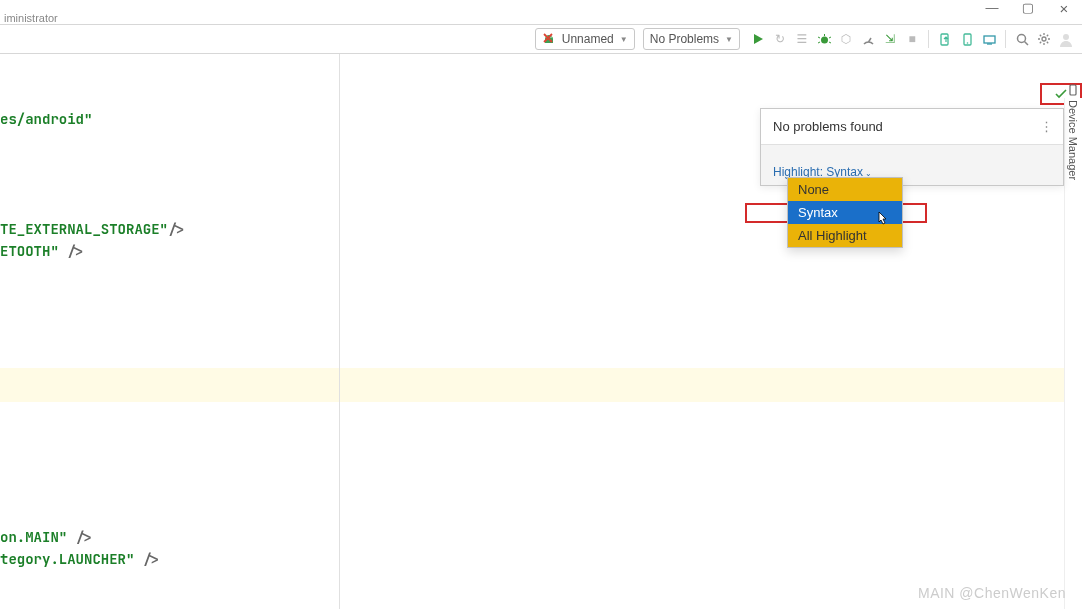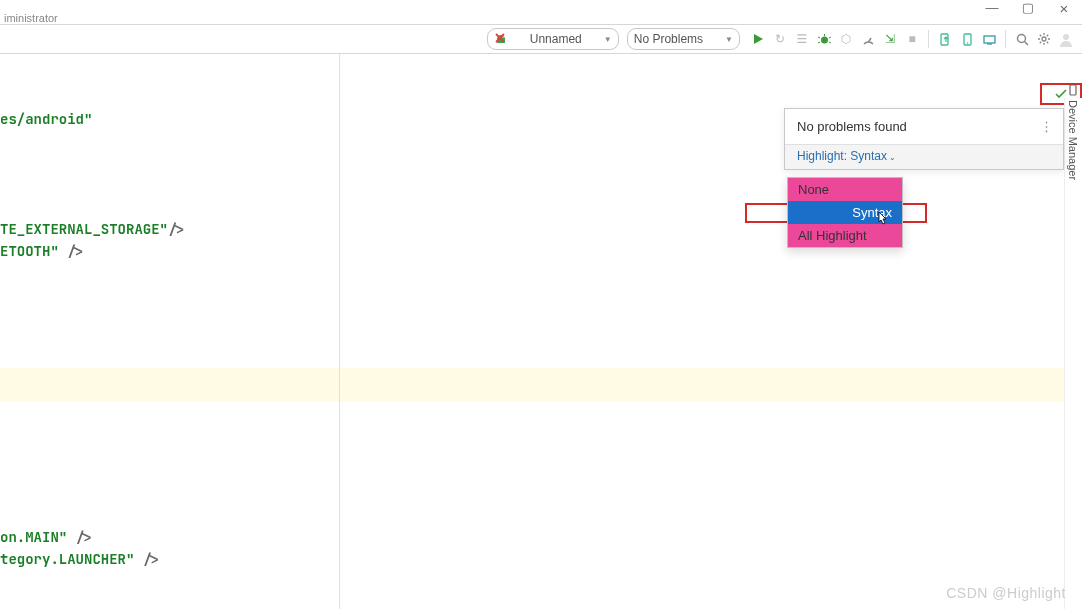--- a/index.html
+++ b/index.html
@@ -5,21 +5,21 @@
   * { box-sizing: border-box; margin: 0; padding: 0; }
   html, body { width: 1082px; height: 609px; font-family: "Segoe UI", Arial, sans-serif; font-size: 12px; background: #fff; overflow: hidden; position: relative; }
 
   .title-bar { height: 12px; color: #888; font-size: 11px; padding-left: 4px; display:flex; align-items:flex-start;margin-top:12px; }
   .window-controls { position: absolute; top: 0; right: 0; display: flex; }
   .window-controls span { width: 36px; height: 20px; display: inline-flex; align-items: flex-start; justify-content: center; color: #666; font-size: 13px; }
 
   .toolbar { height: 28px; display: flex; align-items: center; justify-content: flex-end; padding: 0 6px; }
   .sep-line { height: 1px; background: #d7d7d7; width: 100%; }
 
-  .combo { border: 1px solid #c8c8c8; background: #fff; height: 22px; display: inline-flex; align-items: center; padding: 0 6px; margin-right: 8px; border-radius: 9px; color: #555; font-size: 12px; gap: 22px; }
+  .combo { border: 1px solid #c8c8c8; background: #fff; height: 22px; display: inline-flex; align-items: center; padding: 0 6px; margin-right: 8px; border-radius: 3px; color: #555; font-size: 12px; gap: 6px; }
   .combo .tri { font-size: 8px; color: #888; }
   .android-ico-x { width: 14px; height: 14px; display:inline-flex; align-items:center; justify-content:center; position:relative; }
   .android-ico-x svg { position:absolute; }
 
   .tool-icons { display: flex; align-items: center; gap: 2px; }
   .tool-icons .tbtn { width: 20px; height: 20px; display: inline-flex; align-items: center; justify-content: center; color: #888; border-radius:3px;}
   .tool-icons .divider { width: 1px; height: 18px; background: #ddd; margin: 0 4px; }
 
   .content { position: relative; height: calc(609px - 12px - 28px - 2px); display: flex; }
   .gutter-area { width: 340px; border-right: 1px solid #e0e0e0; position: relative; }
@@ -29,29 +29,29 @@
   .code .str { color: #1b7f28; }
   .code .tagc { color: #666; }
 
   .yellow-band { position: absolute; top: 314px; left: 0; right: 0; height: 34px; background: #fffbe5; }
 
   .check-box { position: absolute; top: 29px; right: 0; width: 42px; height: 22px; border: 2px solid #d42a2a; display:flex; align-items:center; justify-content:center; }
 
   .right-rail { position: absolute; top: 44px; right: 0; width: 18px; bottom: 0; border-left: 1px solid #eee; background:#fff; }
   .device-mgr { position: absolute; top: 26px; right: 0; width: 18px; writing-mode: vertical-rl; font-size: 11px; color: #555; display: flex; align-items: center; gap: 4px; padding-top: 4px; }
 
-  .inspect-panel { position: absolute; top: 54px; right: 18px; width: 280px; border: 1px solid #c8c8c8; background: #fff; box-shadow: 0 2px 8px rgba(0,0,0,0.08); z-index: 5; }
+  .inspect-panel { position: absolute; top: 54px; right: 18px; width: 304px; border: 1px solid #c8c8c8; background: #fff; box-shadow: 0 2px 8px rgba(0,0,0,0.08); z-index: 5; }
   .inspect-header { padding: 10px 12px; font-size: 13px; color: #333; position: relative; }
   .inspect-header .dots { position: absolute; right: 10px; top: 10px; color: #888; }
-  .inspect-hl { background: #f4f4f4; padding: 4px 12px 6px; font-size: 12px; color: #2a6db0; border-top:1px solid #e0e0e0; }
+  .inspect-hl { background: #f4f4f4; padding: 20px 12px 6px; font-size: 12px; color: #2a6db0; border-top:1px solid #e0e0e0; }
   .inspect-hl .tri { font-size: 8px; margin-left: 2px; }
 
-  .dropdown { position: absolute; top: 123px; right: 179px; width: 116px; border: 1px solid #bfbfbf; background: #ec4899; z-index: 10; box-shadow: 0 4px 10px rgba(0,0,0,.15); }
+  .dropdown { position: absolute; top: 123px; right: 179px; width: 116px; border: 1px solid #bfbfbf; background: #eab308; z-index: 10; box-shadow: 0 4px 10px rgba(0,0,0,.15); }
   .dropdown .item { padding: 4px 10px; font-size: 13px; color: #333; }
-  .dropdown .item.sel { background: #1a6fc9; color: #fff; text-align: right; }
+  .dropdown .item.sel { background: #1a6fc9; color: #fff; }
 
   .red-outline-sel { position: absolute; top: 149px; right: 155px; width: 182px; height: 20px; border: 2px solid #d42a2a; z-index: 9;}
 
   .cursor-ptr { position: absolute; width: 14px; height: 16px; z-index: 20; }
 
   .watermark { position: absolute; right: 16px; bottom: 8px; color: #ccc; font-size: 14px; letter-spacing: .5px; }
 </style>
 </head>
 <body>
 
@@ -213,13 +213,13 @@
   </div>
 
   <div class="device-mgr">
     <svg width="12" height="12" viewBox="0 0 12 12">
         <rect x="3" y="1" width="6" height="10" rx="1" fill="none" stroke="#666" stroke-width="1.2"></rect>
       </svg>
     <span>Device Manager</span>
   </div>
 </div>
 
-<div class="watermark">CSDN @Highlight</div>
+<div class="watermark">MAIN @ChenWenKen</div>
 
 </body></html>

